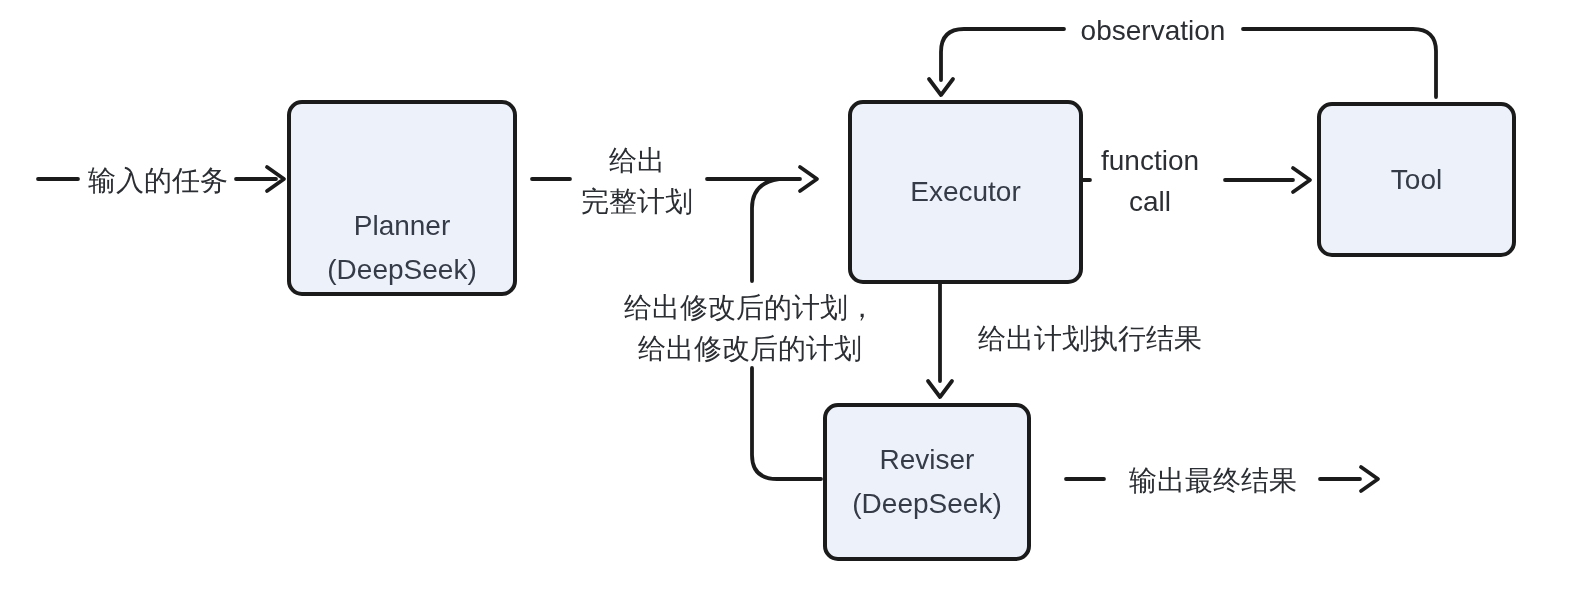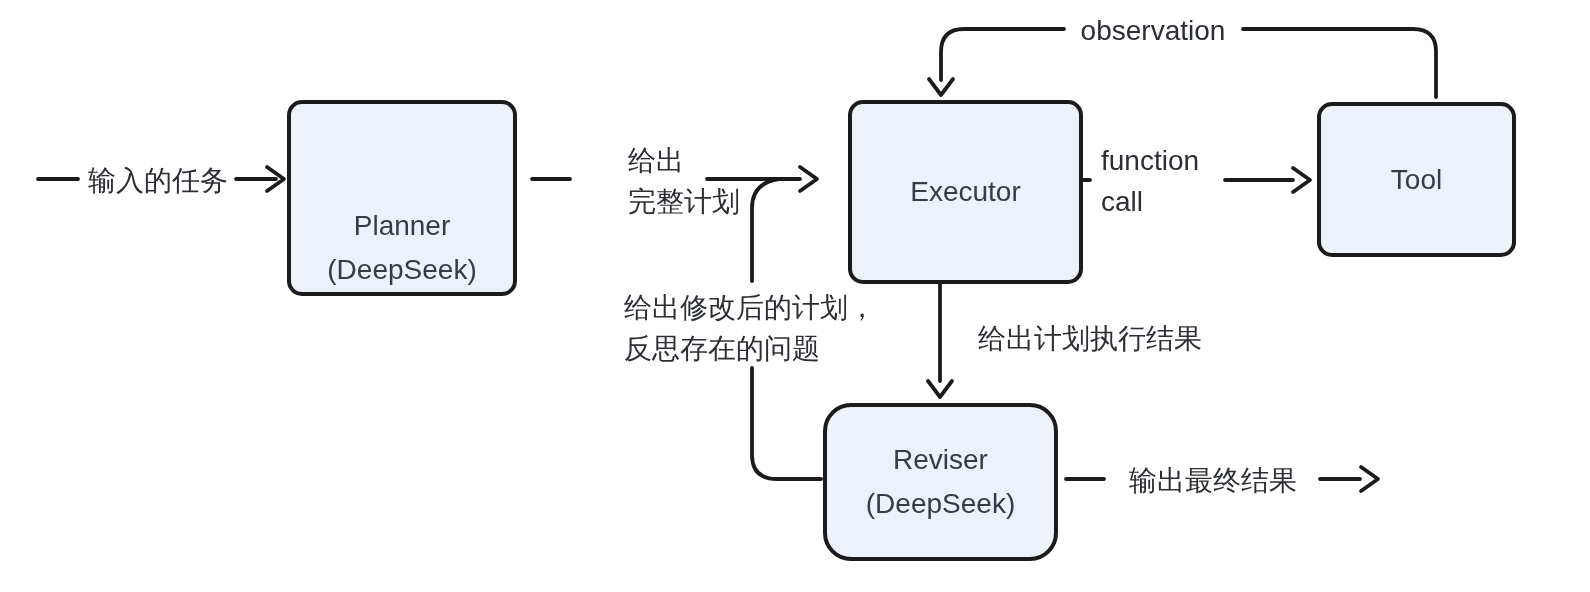--- a/index.html
+++ b/index.html
@@ -42,33 +42,33 @@
   }
   .node .node-line {
     font-size: 28px;
     line-height: 44px;
     color: #353b47;
     white-space: nowrap;
   }
   .edge-label {
     position: absolute;
     transform: translate(-50%, -50%);
-    text-align: left;
+    text-align: center;
     color: #2b2e33;
     font-size: 28px;
     line-height: 41px;
     white-space: nowrap;
   }
   .node-planner  { left: 287px;  top: 100px; width: 230px; height: 196px; justify-content: flex-end; }
   .node-executor { left: 848px;  top: 100px; width: 235px; height: 184px; }
   .node-tool     { left: 1317px; top: 102px; width: 199px; height: 155px; }
-  .node-reviser  { left: 823px;  top: 403px; width: 235px; height: 158px; border-radius: 28px; }
+  .node-reviser  { left: 823px;  top: 403px; width: 208px; height: 158px; }
 
   .label-input-task       { left: 158px;  top: 180px; }
-  .label-give-plan        { left: 637px;  top: 181px; margin-left: 47px; }
+  .label-give-plan        { left: 637px;  top: 181px; }
   .label-observation      { left: 1153px; top: 30px;  }
   .label-function-call    { left: 1150px; top: 181px; }
   .label-execution-result { left: 1090px; top: 338px; }
   .label-reflect          { left: 750px;  top: 328px; }
   .label-final-output     { left: 1213px; top: 480px; }
 </style>
 </head>
 <body>
 
 <div class="canvas">
@@ -131,18 +131,18 @@
 
   <div class="edge-label label-function-call">
     <div>function</div>
     <div>call</div>
   </div>
 
   <div class="edge-label label-execution-result">给出计划执行结果</div>
 
   <div class="edge-label label-reflect">
     <div>给出修改后的计划，</div>
-    <div>反思存在的问题</div>
+    <div>给出修改后的计划</div>
   </div>
 
   <div class="edge-label label-final-output">输出最终结果</div>
 
 </div>
 
 </body></html>

